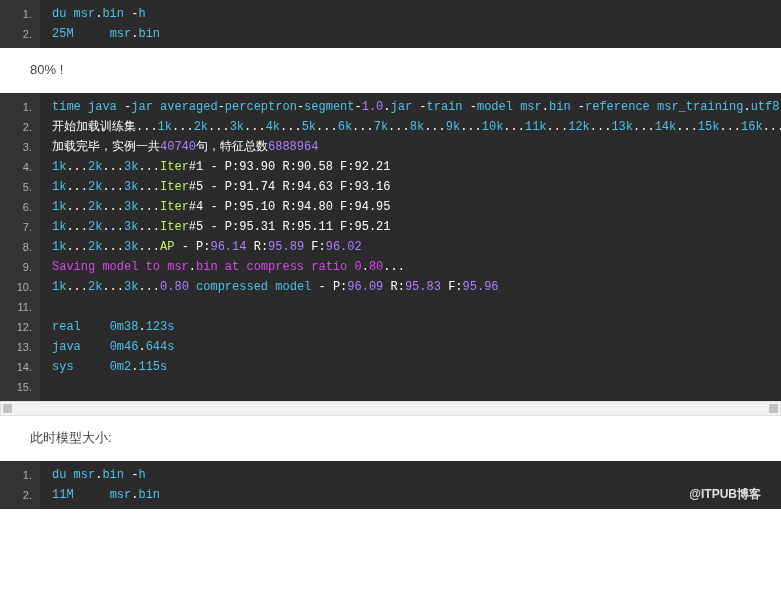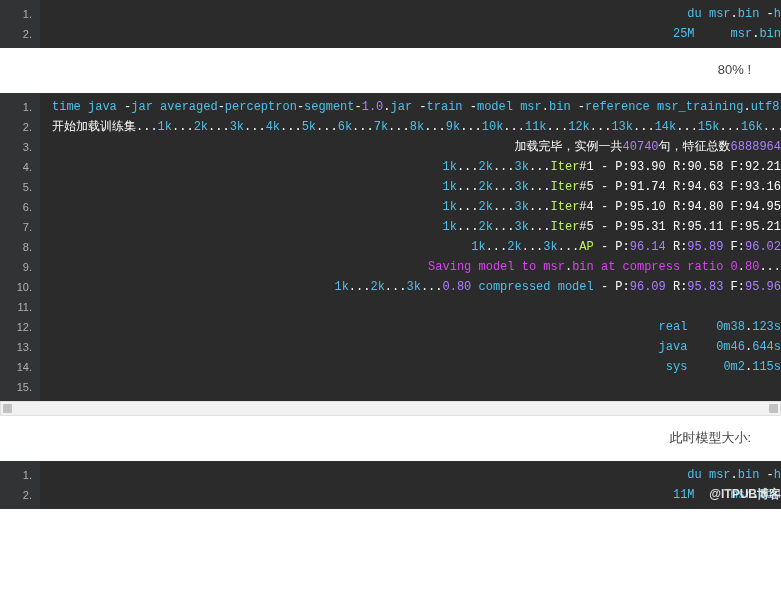--- a/index.html
+++ b/index.html
@@ -1,32 +1,32 @@
 <!DOCTYPE html>
 <html><head>
 <meta charset="utf-8">
 <style>
 * { box-sizing: border-box; margin: 0; padding: 0; }
 body { font-family: Consolas, "Courier New", monospace; font-size: 12px; background: #fff; color: #333; width: 781px; line-height: 1.6; }
-.article-text { padding: 12px 30px; font-size: 13px; color: #444; font-family: Arial, sans-serif; text-align: right; }
+.article-text { padding: 12px 30px; font-size: 13px; color: #444; font-family: Arial, sans-serif; }
 .codeblock { background: #2b2b2b; color: #a9b7c6; display: flex; width: 100%; overflow-x: hidden; position: relative; }
 .gutter { background: #313335; color: #888; text-align: right; padding: 4px 8px 4px 0; user-select: none; min-width: 40px; font-family: Arial, sans-serif; font-size: 11px; }
 .gutter .ln { height: 20px; line-height: 20px; color: #b0b0b0; }
 .code { padding: 4px 0 4px 12px; white-space: nowrap; flex: 1; overflow: hidden; }
-.code .line { height: 20px; line-height: 20px; white-space: pre; text-align: right; }
+.code .line { height: 20px; line-height: 20px; white-space: pre; }
 .c-kw { color: #4fc1e9; }
 .c-pu { color: #ffffff; }
 .c-nu { color: #ac80ff; }
 .c-id { color: #bef264; }
 .c-wh { color: #fff; }
 .c-gr { color: #d946ef; }
 .scrollbar { height: 15px; background: #f1f1f1; border: 1px solid #e0e0e0; position: relative; width: 100%; }
 .scrollbar::before { content: ""; position: absolute; left: 2px; top: 2px; bottom: 2px; width: 9px; background: #c1c1c1; border-radius: 1px; display: block; }
 .scrollbar::after { content: ""; position: absolute; right: 2px; top: 2px; bottom: 2px; width: 9px; background: #c1c1c1; border-radius: 1px; display: block; }
-.watermark { position: absolute; right: 0; bottom: 4px; color: rgba(255,255,255,0.85); font-family: Arial, sans-serif; font-size: 12px; font-weight: bold; pointer-events:none; }
+.watermark { position: absolute; right: 20px; bottom: 4px; color: rgba(255,255,255,0.85); font-family: Arial, sans-serif; font-size: 12px; font-weight: bold; pointer-events:none; }
 </style>
 </head>
 <body>
 
 <div class="codeblock">
   <div class="gutter" id="gutter1">
       <div class="ln">1.</div>
       <div class="ln">2.</div>
     </div>
   <div class="code" id="code1">

